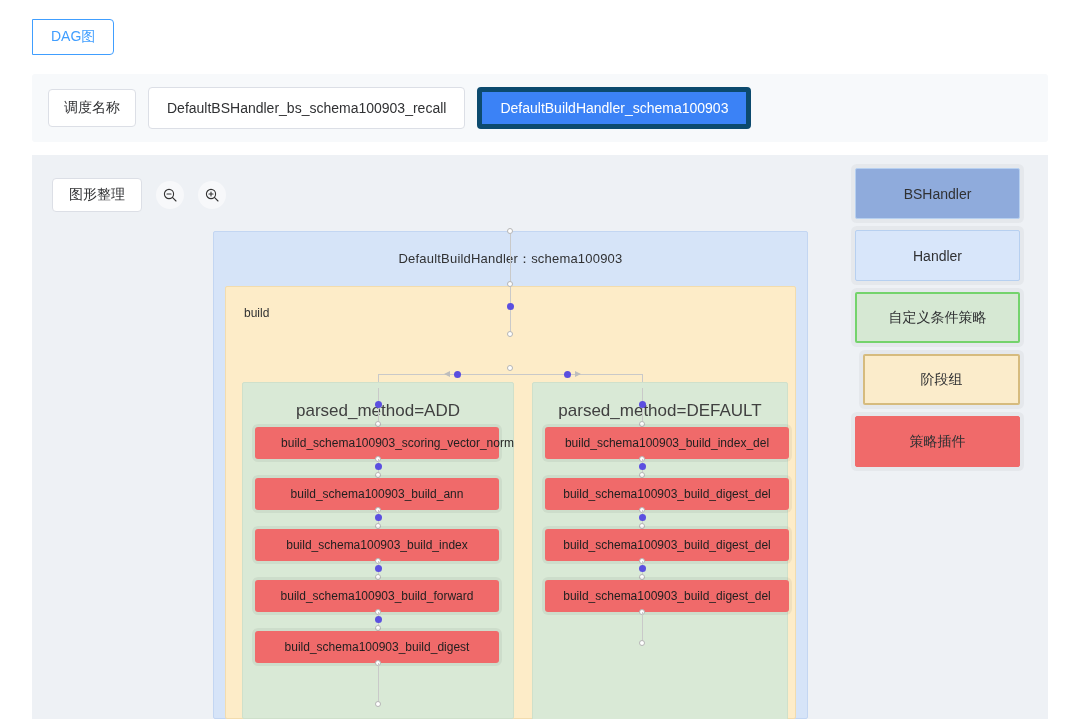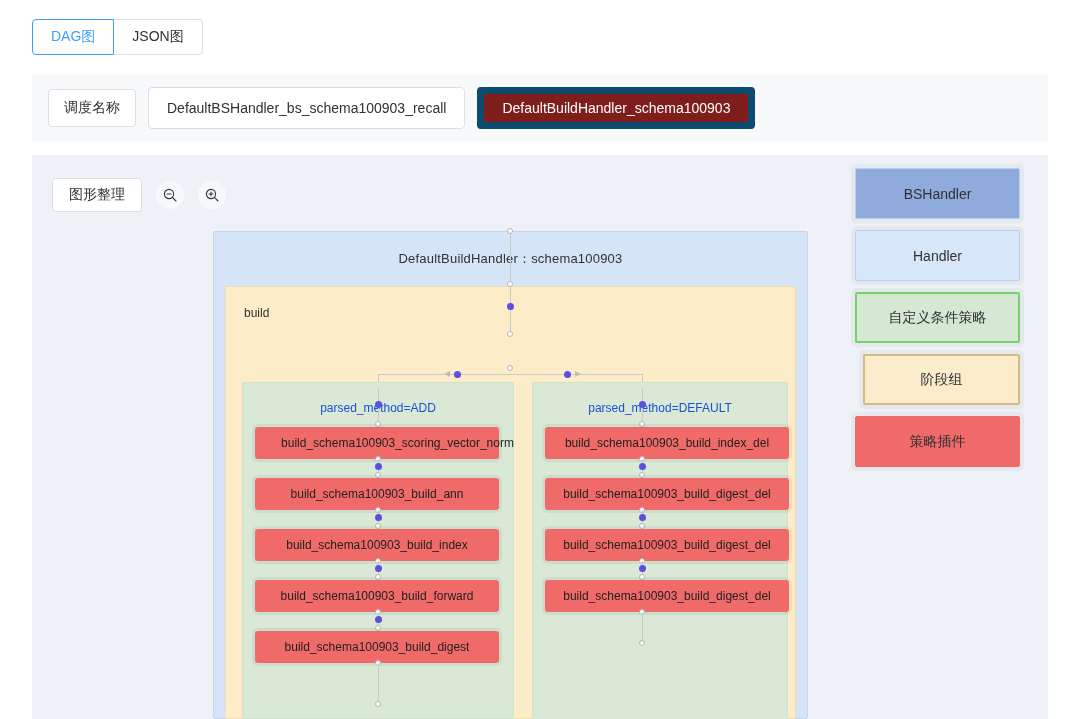--- a/index.html
+++ b/index.html
@@ -35,21 +35,21 @@
     background:#fff; border:1px solid #dcdfe6; border-radius:4px;
     display:flex; align-items:center; justify-content:center;
     font-size:14px; color:#303133; white-space:nowrap;
   }
   .chip {
     height:42px; padding:0 18px; margin-left:12px;
     display:flex; align-items:center; justify-content:center;
     font-size:14px; border-radius:4px; white-space:nowrap; cursor:pointer;
   }
   .chip.plain { background:#fff; border:1px solid #dcdfe6; color:#303133; }
-  .chip.primary { background:#7f1d1d; border:7px solid #0c4a6e; color:#fff; }
+  .chip.primary { background:#3b82f6; border:5px solid #0c4a6e; color:#fff; }
 
   
   .canvas-card {
     position:absolute; left:32px; top:155px; width:1016px; height:564px;
     background:#eef1f5; border-radius:0; overflow:hidden;
   }
 
   
   .canvas-toolbar { position:absolute; left:20px; top:23px; display:flex; align-items:center; }
   .tidy-btn {
@@ -102,21 +102,21 @@
     font-size:12px; color:#1f1f1f; white-space:nowrap; cursor:pointer;
     box-shadow:0 0 0 3px rgba(0,0,0,0.05);
   }
   .preprocess { left:206px; top:179px; width:544px; height:34px; }
 
   .cond-box {
     position:absolute; background:#d9e9d6; border:1px solid #cfe0cb; border-radius:2px;
   }
   .cond-title {
     position:absolute; left:0; right:0; top:18px; text-align:center;
-    font-size:12px; color:#1d4ed8;
+    font-size:17px; color:#404040;
   }
   .cond-left  { left:210px; top:227px; width:272px; height:337px; }
   .cond-right { left:500px; top:227px; width:256px; height:408px; }
 
   .node-col { position:absolute; width:244px; height:32px; }
   .col-left  { left:223px; }
   .col-right { left:513px; }
 
   .edge { position:absolute; background:#c9c9c9; }
   .edge-v { width:1px; }
@@ -136,21 +136,20 @@
   .arrow-left  { border-right:6px solid #bdbdbd; }
   .arrow-right { border-left:6px solid #bdbdbd; }
 </style>
 </head>
 <body>
 
 <div class="page">
 
   <div class="tabbar">
     <div class="tab active">DAG图</div>
-    <div class="tab">JSON图</div>
   </div>
 
   <div class="filterbar">
     <div class="filter-label">调度名称</div>
     <div class="chip plain">DefaultBSHandler_bs_schema100903_recall</div>
     <div class="chip primary">DefaultBuildHandler_schema100903</div>
   </div>
 
   <div class="canvas-card">
 

